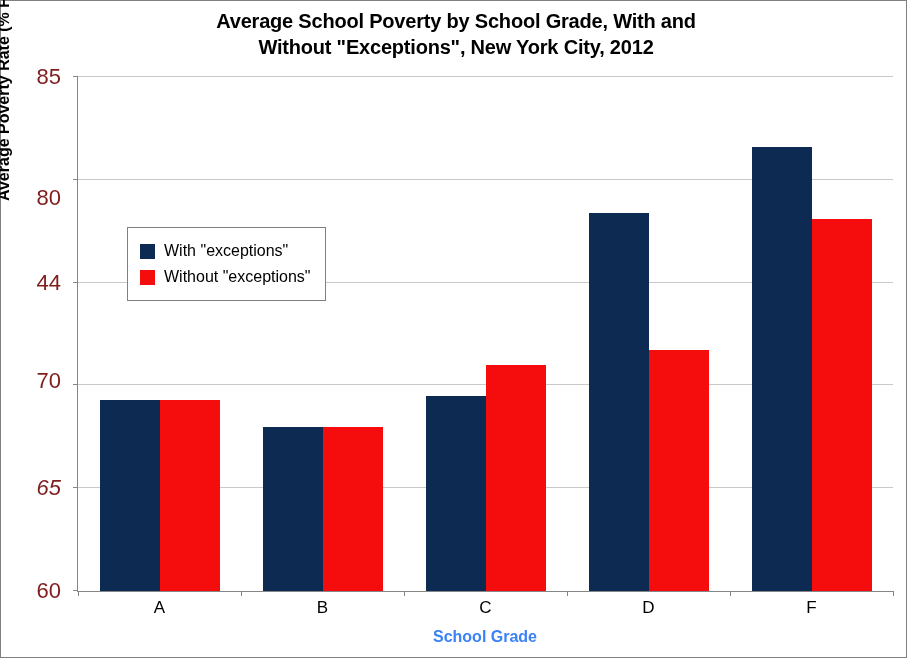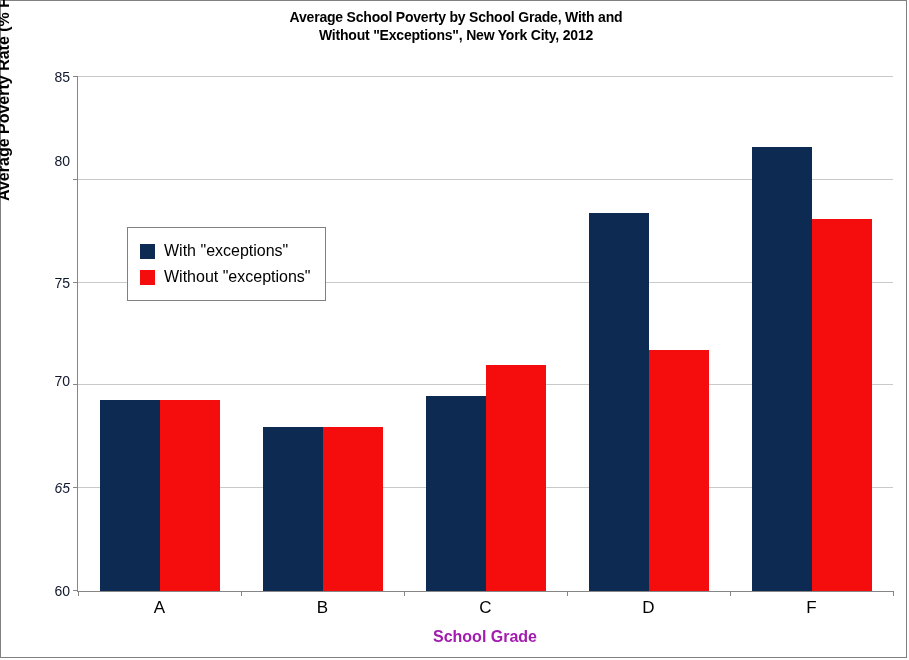--- a/index.html
+++ b/index.html
@@ -20,21 +20,21 @@
     border: 1px solid #808080;
     box-sizing: border-box;
     background: #ffffff;
   }
   .chart-title {
     position: absolute;
     left: 60px;
     top: 8px;
     width: 790px;
     text-align: center;
-    font-size: 14px;
+    font-size: 20px;
     font-weight: bold;
     color: #000000;
     line-height: 1.28;
     letter-spacing: -0.2px;
   }
   
   .plot {
     position: absolute;
     left: 76px;
     top: 76px;
@@ -47,24 +47,24 @@
   .gridline {
     position: absolute;
     left: 0;
     width: 100%;
     height: 1px;
     background: #c9c9c9;
   }
   .y-label {
     position: absolute;
     right: 100%;
-    margin-right: 8px;
+    margin-right: 17px;
     transform: translateY(-50%);
-    font-size: 14px;
-    color: #0f172a;
+    font-size: 22px;
+    color: #7f1d1d;
     white-space: nowrap;
   }
   .tick-mark {
     position: absolute;
     left: -5px;
     width: 5px;
     height: 1px;
     background: #868686;
   }
   .x-tick {
@@ -95,21 +95,21 @@
     color: #000000;
   }
   .axis-title-x {
     position: absolute;
     left: 76px;
     width: 816px;
     top: 627px;
     text-align: center;
     font-size: 16px;
     font-weight: bold;
-    color: #a21caf;
+    color: #3b82f6;
   }
   .axis-title-y {
     position: absolute;
     left: -6px;
     top: 200px;
     width: 300px;
     transform: rotate(-90deg);
     transform-origin: 0 0;
     font-size: 16px;
     font-weight: bold;
@@ -158,24 +158,24 @@
   <div class="plot" id="plot">
       <div class="y-label" style="bottom: 0px; top: auto; transform: translateY(50%);">60</div>
       <div class="tick-mark" style="bottom: 0px;"></div>
       <div class="gridline" style="bottom: 102.8px;"></div>
       <div class="y-label" style="bottom: 102.8px; top: auto; transform: translateY(50%); font-style: italic;">65</div>
       <div class="tick-mark" style="bottom: 102.8px;"></div>
       <div class="gridline" style="bottom: 205.6px;"></div>
       <div class="y-label" style="bottom: 210px; top: auto; transform: translateY(50%);">70</div>
       <div class="tick-mark" style="bottom: 205.6px;"></div>
       <div class="gridline" style="bottom: 308.4px;"></div>
-      <div class="y-label" style="bottom: 308.4px; top: auto; transform: translateY(50%);">75</div>
+      <div class="y-label" style="bottom: 308.4px; top: auto; transform: translateY(50%);">44</div>
       <div class="tick-mark" style="bottom: 308.4px;"></div>
       <div class="gridline" style="bottom: 411.2px;"></div>
-      <div class="y-label" style="bottom: 430px; top: auto; transform: translateY(50%); text-align: right;">80</div>
+      <div class="y-label" style="bottom: 393px; top: auto; transform: translateY(50%); text-align: right;">80</div>
       <div class="tick-mark" style="bottom: 411.2px;"></div>
       <div class="gridline" style="bottom: 514px;"></div>
       <div class="y-label" style="bottom: 514px; top: auto; transform: translateY(50%);">85</div>
       <div class="tick-mark" style="bottom: 514px;"></div>
       <div class="group" style="left: 0px; width: 163px;">
         <div class="bar series0" style="left: 21.5px; width: 60px; height: 191.208px;"></div>
         <div class="bar series1" style="left: 81.5px; width: 60px; height: 191.208px;"></div>
         <div class="x-cat">A</div>
       </div>
       <div class="group" style="left: 163px; width: 163px;">

